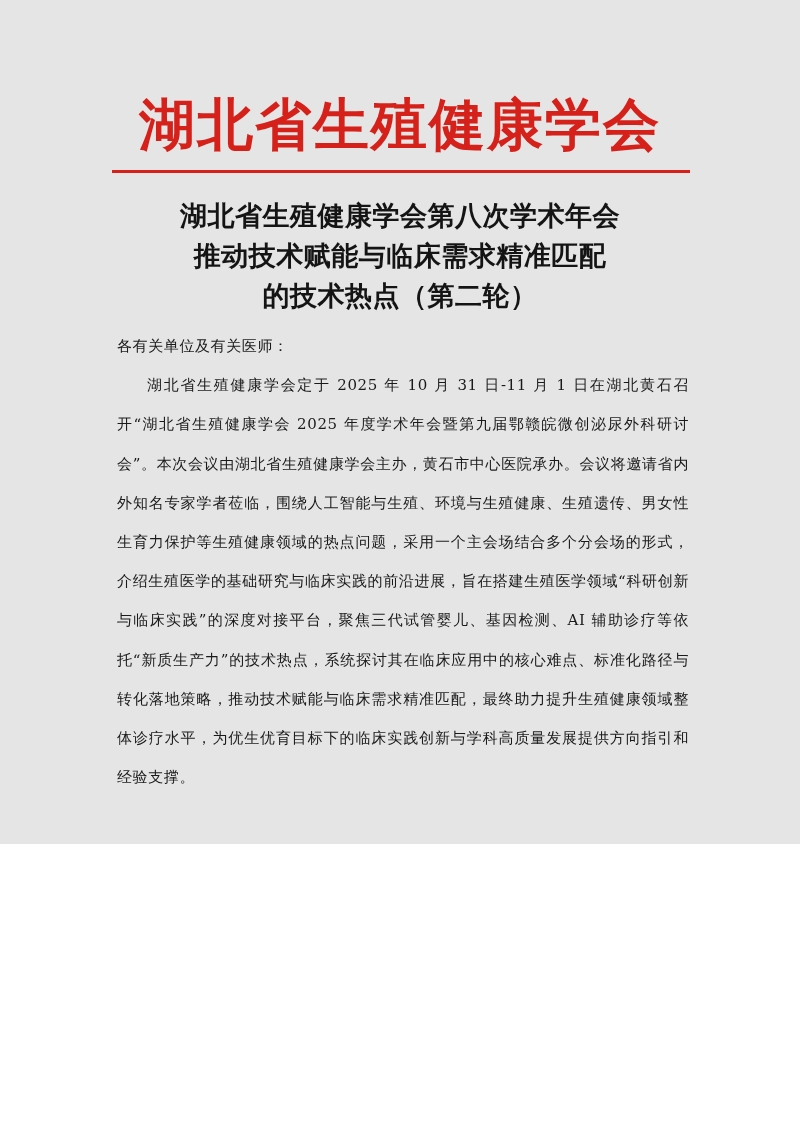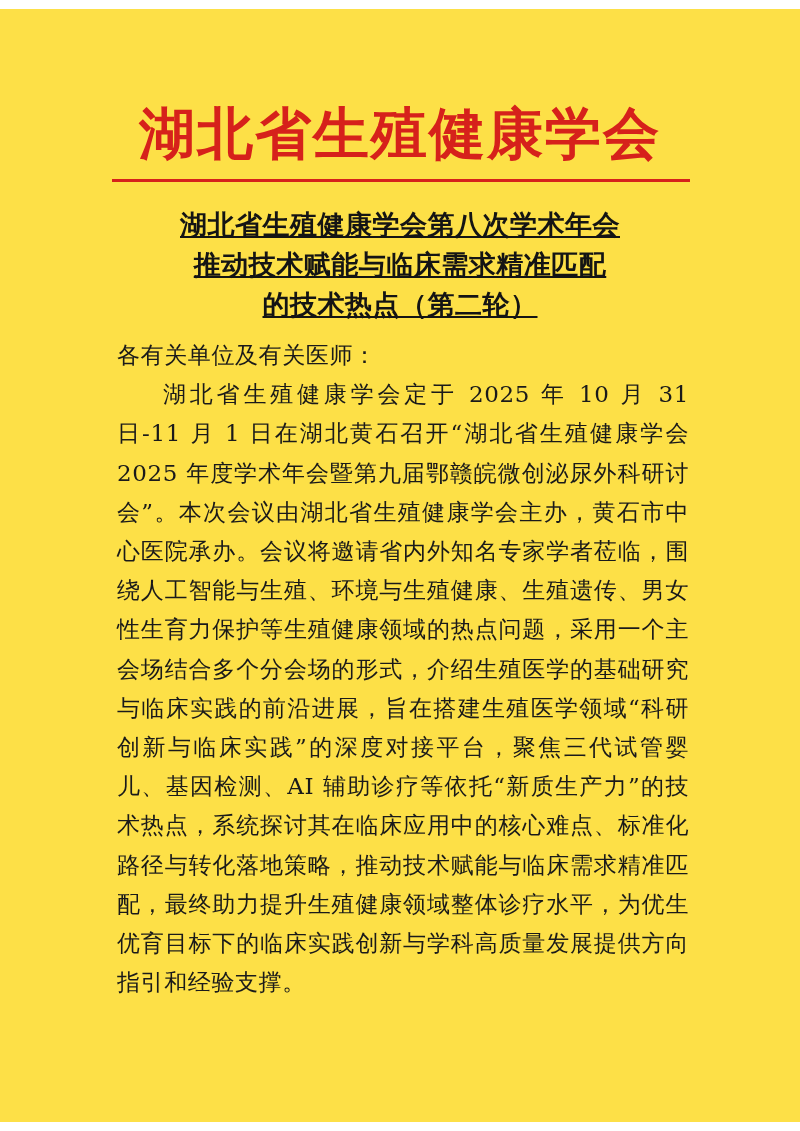--- a/index.html
+++ b/index.html
@@ -4,23 +4,23 @@
 <title>参会通知</title>
 <style>
   html, body {
     margin: 0;
     padding: 0;
     background: #ffffff;
   }
   .page {
     position: relative;
     width: 800px;
-    height: 1113px;
-    margin: 9px auto;
-    background: #fde047;
+    height: 844px;
+    margin: 0 auto;
+    background: #e5e5e5;
     overflow: hidden;
     box-sizing: border-box;
   }
 
   
   .masthead {
     position: absolute;
     left: 0;
     top: 88px;
     width: 800px;
@@ -53,34 +53,33 @@
     text-align: center;
   }
   .doc-title-line {
     font-family: "DejaVu Serif", "Liberation Serif", serif;
     font-weight: 700;
     font-size: 27px;
     line-height: 40px;
     letter-spacing: 0.5px;
     color: #141414;
     white-space: nowrap;
-    text-decoration: underline;
   }
 
   
   .body-block {
     position: absolute;
     left: 117px;
     top: 327px;
     width: 572px;
   }
   .para {
     font-family: "DejaVu Serif", "Liberation Serif", serif;
     font-weight: 400;
-    font-size: 23px;
+    font-size: 15px;
     line-height: 39.2px;
     color: #1a1a1a;
     text-align: justify;
     text-justify: inter-ideograph;
     letter-spacing: 0.6px;
     margin: 0;
     -webkit-font-smoothing: antialiased;
   }
   .para.indent {
     text-indent: 2em;

